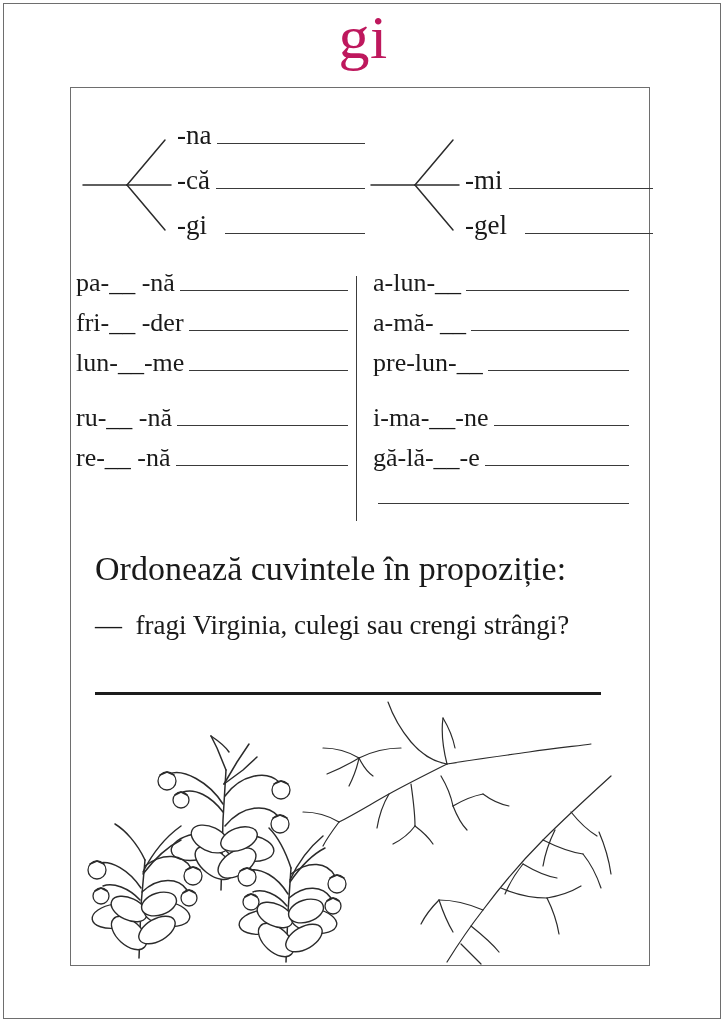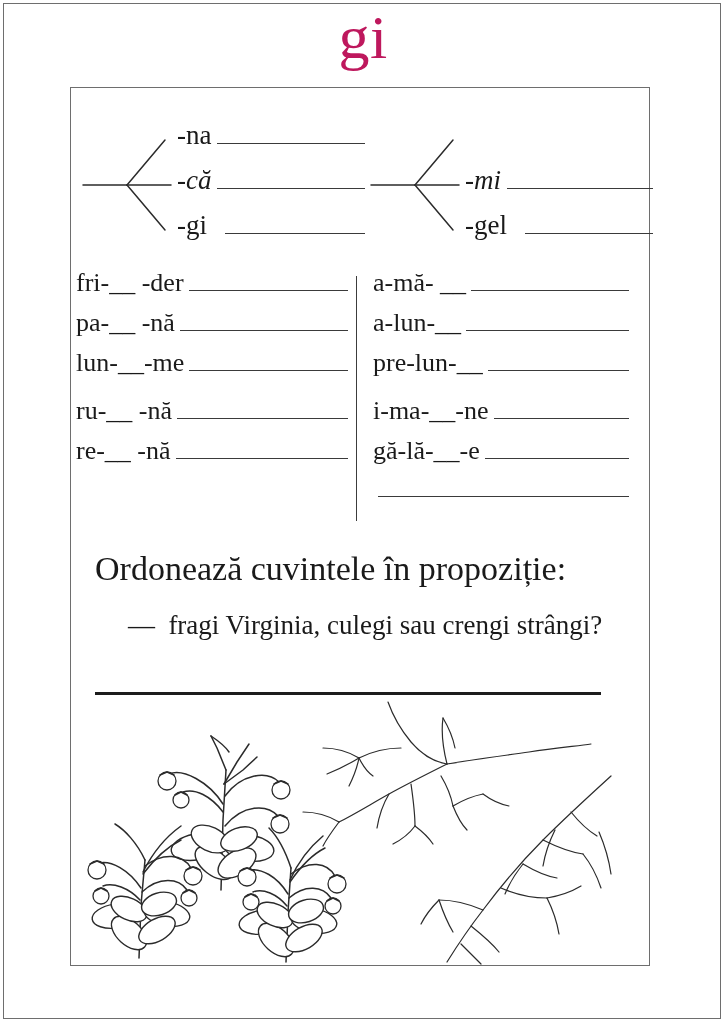--- a/index.html
+++ b/index.html
@@ -90,21 +90,21 @@
   }
   .branch-item {
     position: absolute;
     left: 0;
     width: 190px;
     height: 40px;
     display: flex;
     align-items: baseline;
   }
   .branch-item.r0 { top: 2px; }
-  .branch-item.r1 { top: 47px; font-style: italic; }
+  .branch-item.r1 { top: 47px; }
   .branch-item.r2 { top: 92px; gap: 12px; }
 
   .branch-syll {
     font-size: 27px;
     line-height: 30px;
     white-space: pre;
   }
   .branch-blank {
     flex: 1 1 auto;
     border-bottom: 1.6px solid #3a3a3a;
@@ -132,21 +132,21 @@
   .word-col {
     position: absolute;
     top: 0;
     width: 280px;
   }
   .word-col.left  { left: 5px; }
   .word-col.right { left: 292px; }
 
   .word-block { position: absolute; left: 0; width: 280px; }
   .word-block.g0 { top: 0px; }
-  .word-block.g1 { top: 128px; text-align: center; }
+  .word-block.g1 { top: 135px; text-align: center; }
 
   .word-line {
     display: flex;
     align-items: baseline;
     height: 34px;
     margin-bottom: 6px;
   }
   .word-col.right .word-line { padding-left: 10px; }
 
   .word-text {
@@ -175,21 +175,20 @@
     white-space: pre;
   }
   .sentence {
     position: absolute;
     left: 24px;
     top: 520px;
     width: 540px;
     font-size: 27px;
     line-height: 34px;
     white-space: pre;
-    text-align: center;
   }
 
   
   .thick-rule {
     position: absolute;
     left: 24px;
     top: 604px;
     width: 506px;
     height: 0;
     border-top: 3.5px solid #1c1c1c;
@@ -282,25 +281,25 @@
       </div>
     </div>
   </div>
 
   <div class="word-area">
     <div class="col-divider"></div>
 
     <div class="word-col left">
       <div class="word-block g0">
         <div class="word-line">
+          <span class="word-text">pa-__ -nă</span>
+          <span class="word-blank"></span>
+        </div>
+        <div class="word-line">
           <span class="word-text">fri-__ -der</span>
-          <span class="word-blank"></span>
-        </div>
-        <div class="word-line">
-          <span class="word-text">pa-__ -nă</span>
           <span class="word-blank"></span>
         </div>
         <div class="word-line">
           <span class="word-text">lun-__-me</span>
           <span class="word-blank"></span>
         </div>
       </div>
       <div class="word-block g1">
         <div class="word-line">
           <span class="word-text">ru-__ -nă</span>
@@ -309,25 +308,25 @@
         <div class="word-line">
           <span class="word-text">re-__ -nă</span>
           <span class="word-blank"></span>
         </div>
       </div>
     </div>
 
     <div class="word-col right">
       <div class="word-block g0">
         <div class="word-line">
+          <span class="word-text">a-lun-__</span>
+          <span class="word-blank"></span>
+        </div>
+        <div class="word-line">
           <span class="word-text">a-mă- __</span>
-          <span class="word-blank"></span>
-        </div>
-        <div class="word-line">
-          <span class="word-text">a-lun-__</span>
           <span class="word-blank"></span>
         </div>
         <div class="word-line">
           <span class="word-text">pre-lun-__</span>
           <span class="word-blank"></span>
         </div>
       </div>
       <div class="word-block g1">
         <div class="word-line">
           <span class="word-text">i-ma-__-ne</span>

